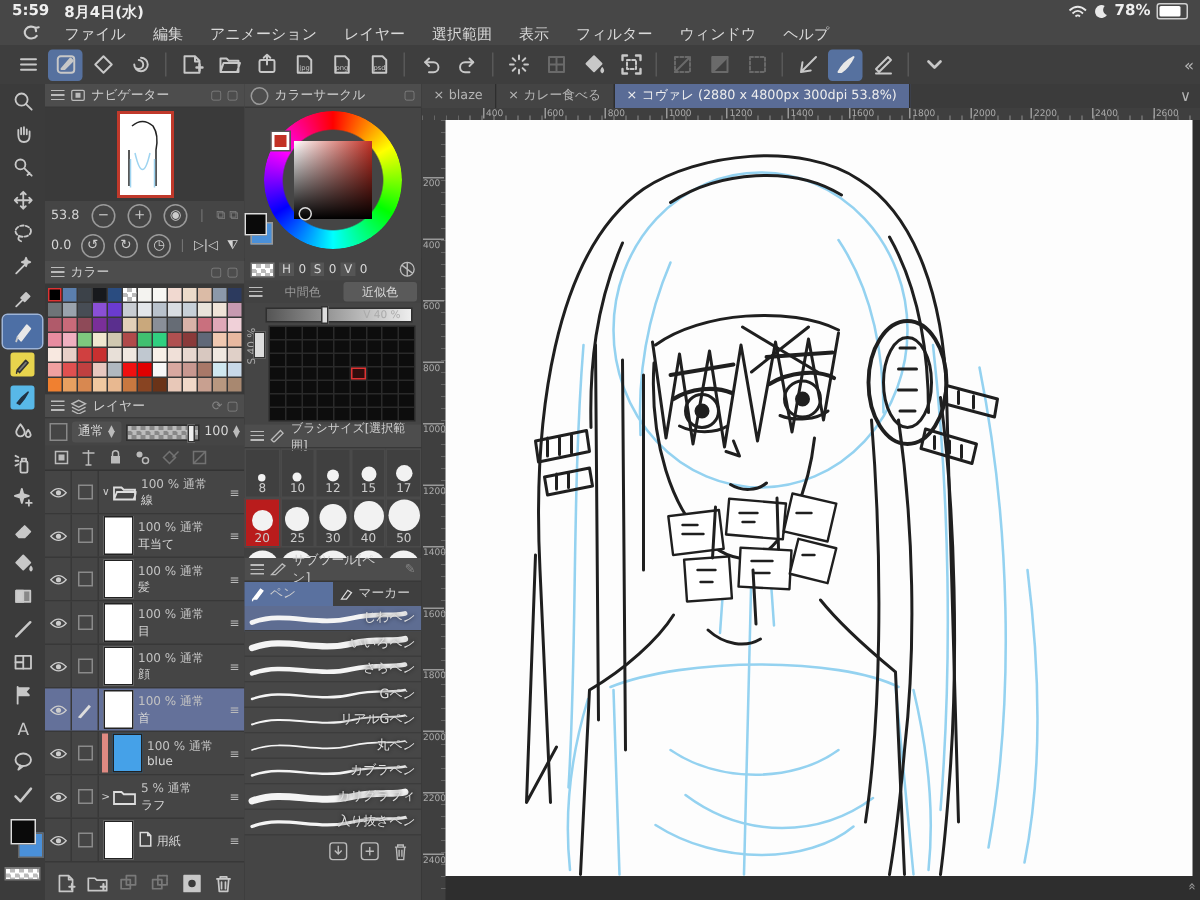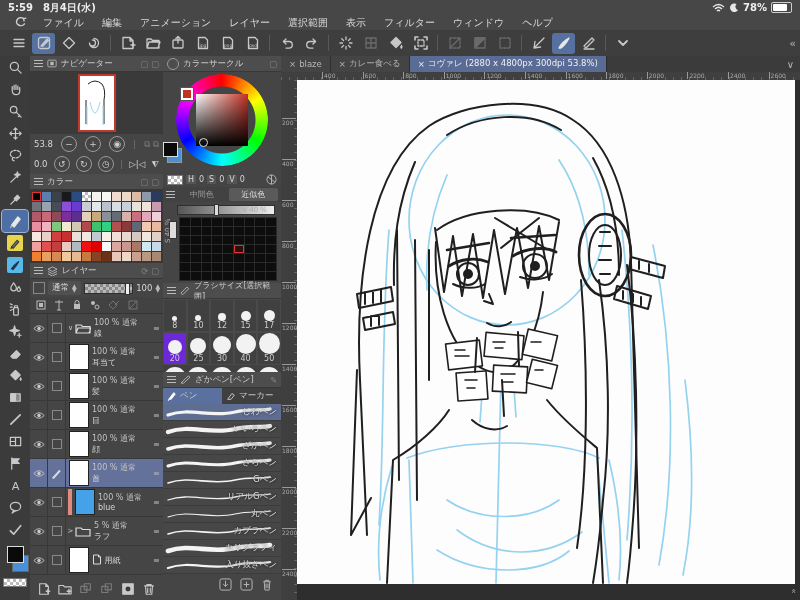--- a/index.html
+++ b/index.html
@@ -54,21 +54,21 @@
   .ctab{flex:1;text-align:center;font-size:8px;padding:1px 0;color:#9a9a9a;}
   .ctab.on{background:#5a5a5a;color:#ddd;border-radius:2px;}
   #vslider{height:8px;margin:3px 6px 2px 14px;background:linear-gradient(to right,#555,#eee);position:relative;border:1px solid #2f2f2f;}
   #vslider .hnd{position:absolute;top:-2px;width:3px;height:10px;background:#ddd;border:1px solid #333;}
   #ap-grid{display:grid;grid-template-columns:repeat(9,1fr);gap:1px;background:#2a2a2a;padding:1px;margin:2px 4px 2px 16px;}
   .apc{height:8px;}
   .apc.sel{outline:1.5px solid #d33;outline-offset:-1px;}
   
   #bs-grid{display:grid;grid-template-columns:repeat(5,1fr);background:#404040;}
   .bs-cell{height:30px;display:flex;flex-direction:column;align-items:center;justify-content:flex-end;font-size:8px;color:#ccc;padding-bottom:1px;border:0.5px solid #4a4a4a;}
-  .bs-cell.sel{background:#6d28d9;}
+  .bs-cell.sel{background:#b91c1c;}
   .dot{background:#f2f2f2;border-radius:50%;}
   
   .sttab{flex:1;display:flex;align-items:center;gap:3px;font-size:8.5px;padding:2px 4px;background:#3f3f3f;color:#cfcfcf;}
   .sttab.on{background:#5a719f;}
   .brush-row{height:16px;display:flex;align-items:center;justify-content:flex-end;padding:0 4px;font-size:8.5px;color:#e0e0e0;background:#474747;border-bottom:1px solid #3c3c3c;position:relative;}
   .brush-row.sel{background:#5e6d92;}
   .brush-row svg{position:absolute;left:2px;top:1px;}
   .brush-label{position:relative;z-index:2;text-shadow:0 0 3px #000;}
   
   #blend-row{display:flex;align-items:center;gap:3px;padding:2px 3px;font-size:8.5px;}
@@ -970,21 +970,21 @@
         </div>
         <div style="flex: 1 1 0%; display: flex; justify-content: center;">
           <div class="dot" style="width: 22px; height: 22px; margin-top: 2px;"></div>
         </div>
       </div>
     <div class="panel-h">
       <span class="hamb"></span>
       <svg width="11" height="9" viewBox="0 0 12 10">
           <path d="M1 9 L9 1 l2 1.5 L4 9Z" stroke="#bbb" fill="none"></path>
         </svg>
-      <span>ざかペン[ペン]</span>
+      <span>サブツール[ペン]</span>
       <span style="flex:1"></span>
         <span class="dim">✎</span>
     </div>
     <div class="row">
       <span class="sttab on">
         <svg width="10" height="10" viewBox="0 0 12 12">
             <path d="M2 10 L8 2 l2 1.5 L5 10Z M2 10 l-0.5 2" stroke="#fff" fill="#fff"></path>
           </svg>
         <span>ペン</span>
         </span>
@@ -1000,26 +1000,20 @@
           <svg width="108" height="14" viewBox="0 0 108 14">
             <path d="M3 10 C25 2 45 13 70 7 C85 3.5 98 6 105 4" stroke="#f4f4f4" fill="none" stroke-width="3.2" stroke-linecap="round"></path>
           </svg>
           <span class="brush-label">じわペン</span>
         </div>
         <div class="brush-row">
           <svg width="108" height="14" viewBox="0 0 108 14">
             <path d="M3 10 C25 2 45 13 70 7 C85 3.5 98 6 105 4" stroke="#f4f4f4" fill="none" stroke-width="4.2" stroke-linecap="round"></path>
           </svg>
           <span class="brush-label">いいろペン</span>
-        </div>
-        <div class="brush-row">
-          <svg width="108" height="14" viewBox="0 0 108 14">
-            <path d="M3 10 C25 2 45 13 70 7 C85 3.5 98 6 105 4" stroke="#f4f4f4" fill="none" stroke-width="3.6" stroke-linecap="round"></path>
-          </svg>
-          <span class="brush-label">ざかペン</span>
         </div>
         <div class="brush-row">
           <svg width="108" height="14" viewBox="0 0 108 14">
             <path d="M3 10 C25 2 45 13 70 7 C85 3.5 98 6 105 4" stroke="#f4f4f4" fill="none" stroke-width="3" stroke-linecap="round"></path>
           </svg>
           <span class="brush-label">さらペン</span>
         </div>
         <div class="brush-row">
           <svg width="108" height="14" viewBox="0 0 108 14">
             <path d="M3 10 C25 2 45 13 70 7 C85 3.5 98 6 105 4" stroke="#f4f4f4" fill="none" stroke-width="1.6" stroke-linecap="round"></path>

